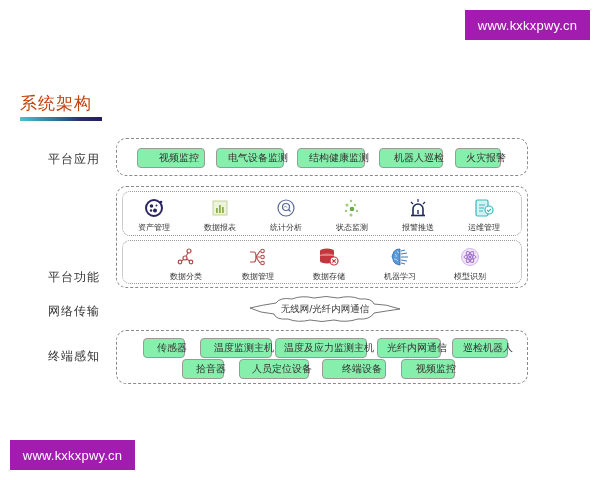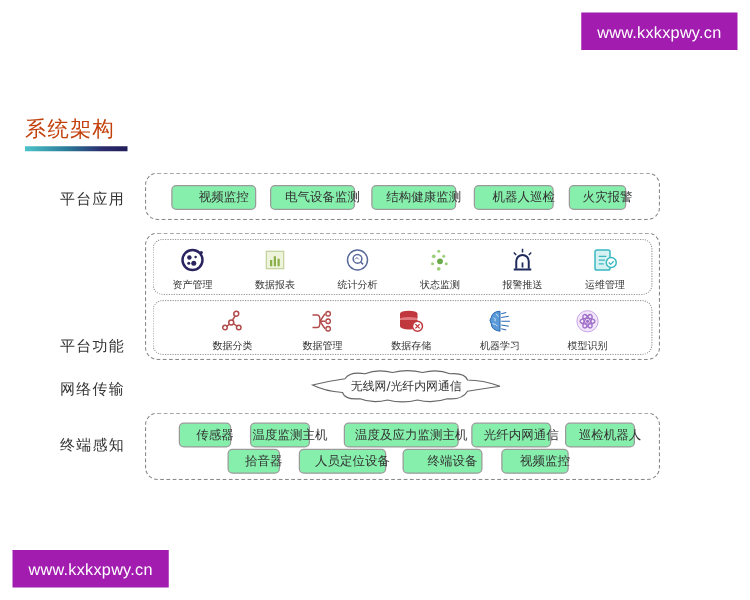--- a/index.html
+++ b/index.html
@@ -226,20 +226,20 @@
 
 <div class="cloud">
   <svg width="158" height="28" viewBox="0 0 158 28">
     <path d="M30 8 Q34 2 46 4 Q56 0 68 3 Q80 0 92 3 Q104 0 114 4 Q126 3 128 9 Q140 9 154 14 Q140 16 128 18 Q124 25 112 24 Q100 28 88 25 Q76 28 64 25 Q52 28 42 24 Q30 25 28 19 Q14 18 4 13 Q16 10 30 8 Z" fill="#ffffff" stroke="#666" stroke-width="0.9"></path>
   </svg>
   <div class="cloud-text">无线网/光纤内网通信</div>
 </div>
 
 <div class="dash-box" style="left:116px; top:330px; width:412px; height:54px;"></div>
 <div class="pill" style="left:143px; top:338px; width:42px;">传感器</div>
-<div class="pill" style="left:200px; top:338px; width:48px;">温度监测主机</div>
+<div class="pill" style="left:200px; top:338px; width:72px;">温度监测主机</div>
 <div class="pill" style="left:275px; top:338px; width:92px;">温度及应力监测主机</div>
 <div class="pill" style="left:377px; top:338px; width:64px;">光纤内网通信</div>
 <div class="pill" style="left:452px; top:338px; width:56px;">巡检机器人</div>
 <div class="pill" style="left:182px; top:359px; width:42px;">拾音器</div>
 <div class="pill" style="left:239px; top:359px; width:70px;">人员定位设备</div>
 <div class="pill" style="left:322px; top:359px; width:64px;">终端设备</div>
 <div class="pill" style="left:401px; top:359px; width:54px;">视频监控</div>
 
 </body></html>

